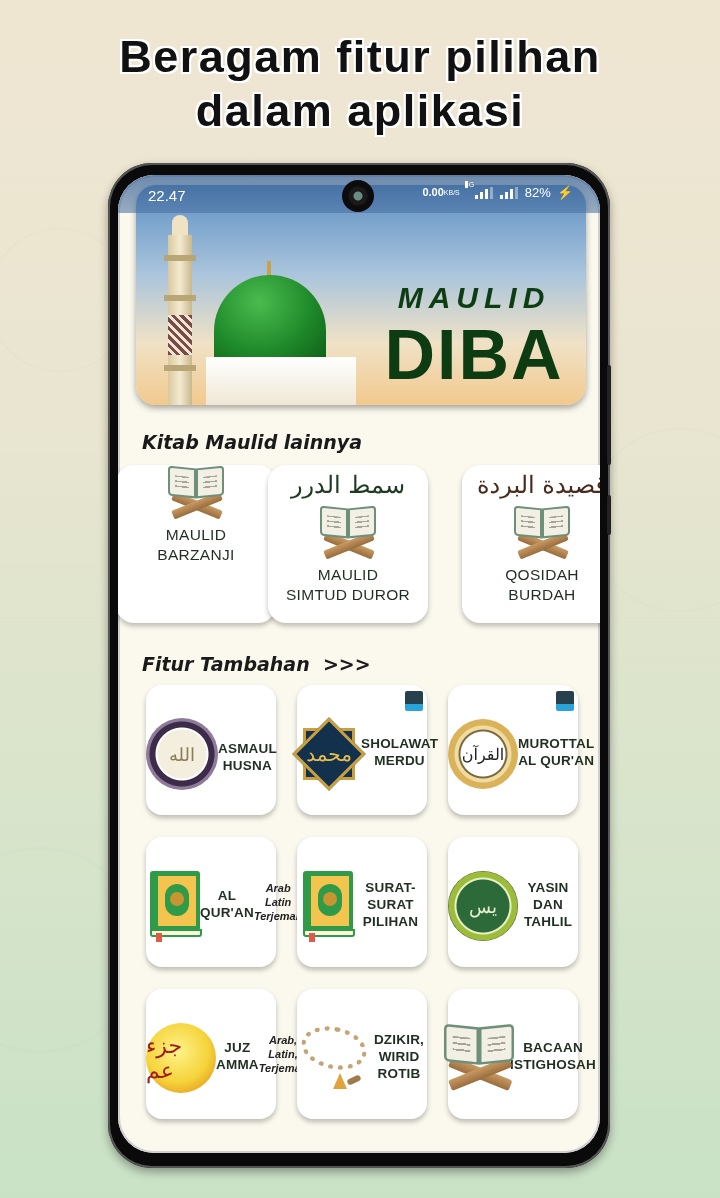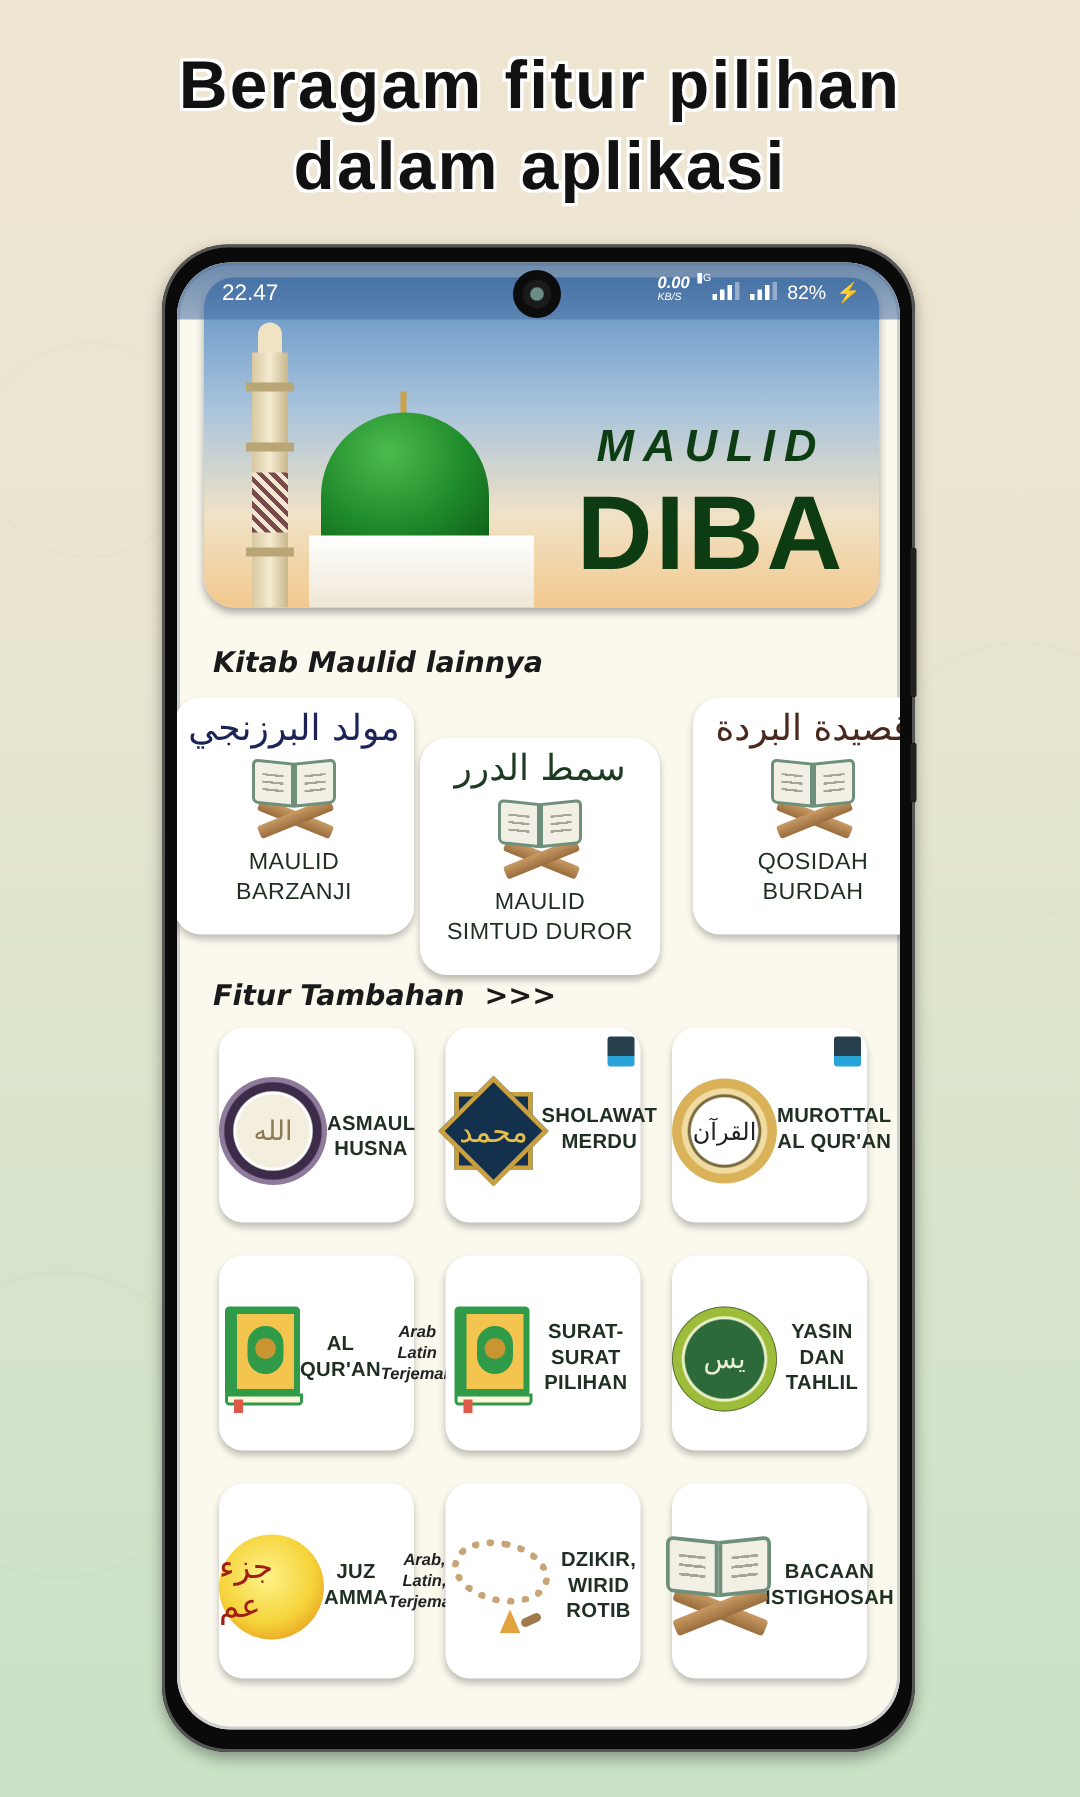--- a/index.html
+++ b/index.html
@@ -42,21 +42,21 @@
     position: absolute; left: 0; top: 0; width: 100%; height: 38px; z-index: 5;
     color: #fff; font-size: 14px;
     background: linear-gradient(180deg, rgba(60,100,150,0.75), rgba(70,110,160,0.55));
   }
   .status-time { position: absolute; left: 30px; top: 12px; font-size: 15px; }
   .camera {
     position: absolute; left: 224px; top: 5px; width: 32px; height: 32px; border-radius: 50%;
     background: radial-gradient(circle at 50% 50%, #6c8c86 0 4px, #1a1a1a 5px 9px, #0c0c0c 10px);
   }
   .status-right { position: absolute; right: 26px; top: 10px; display: flex; align-items: center; gap: 7px; }
-  .kbs { display: flex; flex-direction: column; line-height: 9px; font-style: italic; }
+  .kbs { display: flex; flex-direction: row; line-height: 9px; }
   .kbs .v { font-size: 11px; font-weight: bold; }
   .kbs .u { font-size: 7px; }
   .sig { display: flex; align-items: flex-end; gap: 2px; height: 12px; position: relative; }
   .sig i { display: block; width: 3px; background: #fff; }
   .sig .lbl { position: absolute; top: -6px; left: -2px; font-size: 7px; font-style: normal; }
   .battery { font-size: 13px; }
   .bolt { font-size: 13px; }
 
   
   .banner {
@@ -232,33 +232,32 @@
     <div class="dome"></div>
     <div class="dome-base"></div>
     <div class="banner-maulid">MAULID</div>
     <div class="banner-diba">DIBA</div>
   </div>
 
   <div class="section-title" style="top:256px;">Kitab Maulid lainnya</div>
 
   <div class="kitab-row">
     <div class="kitab-card" style="left:20px;">
-      <div class="kitab-arabic" style="color:#1c2457">مولد البرزنجي</div>
       <div class="rehal">
           <div class="leg1"></div>
           <div class="leg2"></div>
           <div class="pg-l"></div>
           <div class="pg-r"></div>
         </div>
       <div class="kitab-label">
         <div>MAULID</div>
         <div>BARZANJI</div>
       </div>
     </div>
-    <div class="kitab-card" style="left:184px;margin-top:27px;">
+    <div class="kitab-card" style="left:172px;">
       <div class="kitab-arabic" style="color:#1d3a22">سمط الدرر</div>
       <div class="rehal">
           <div class="leg1"></div>
           <div class="leg2"></div>
           <div class="pg-l"></div>
           <div class="pg-r"></div>
         </div>
       <div class="kitab-label">
         <div>MAULID</div>
         <div>SIMTUD DUROR</div>

